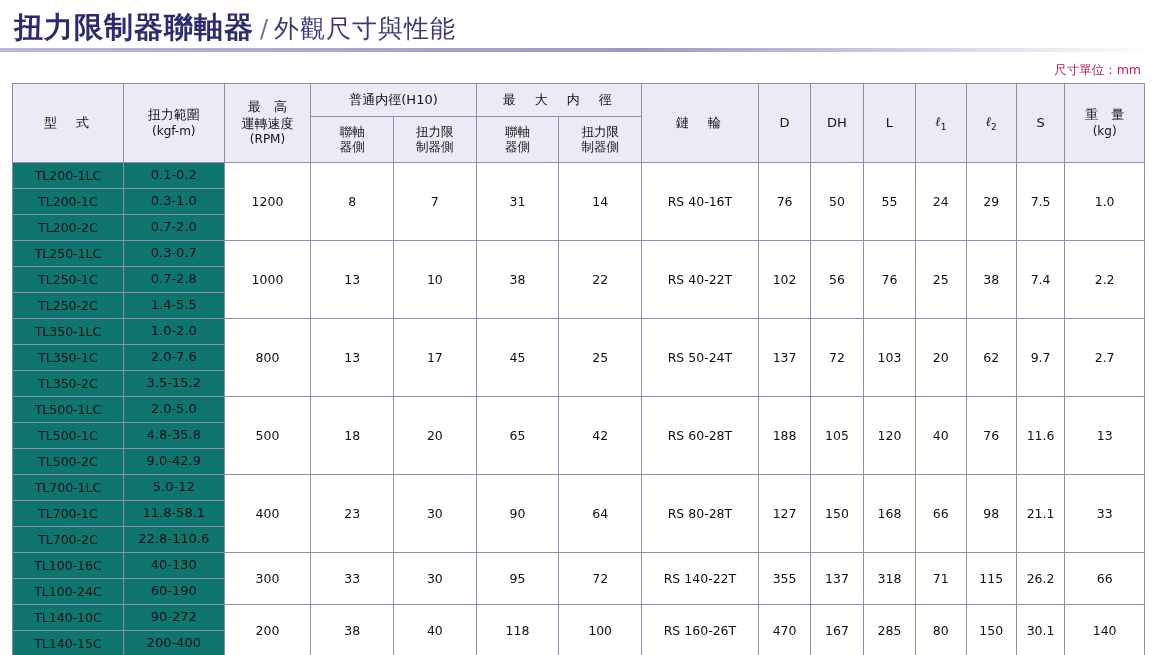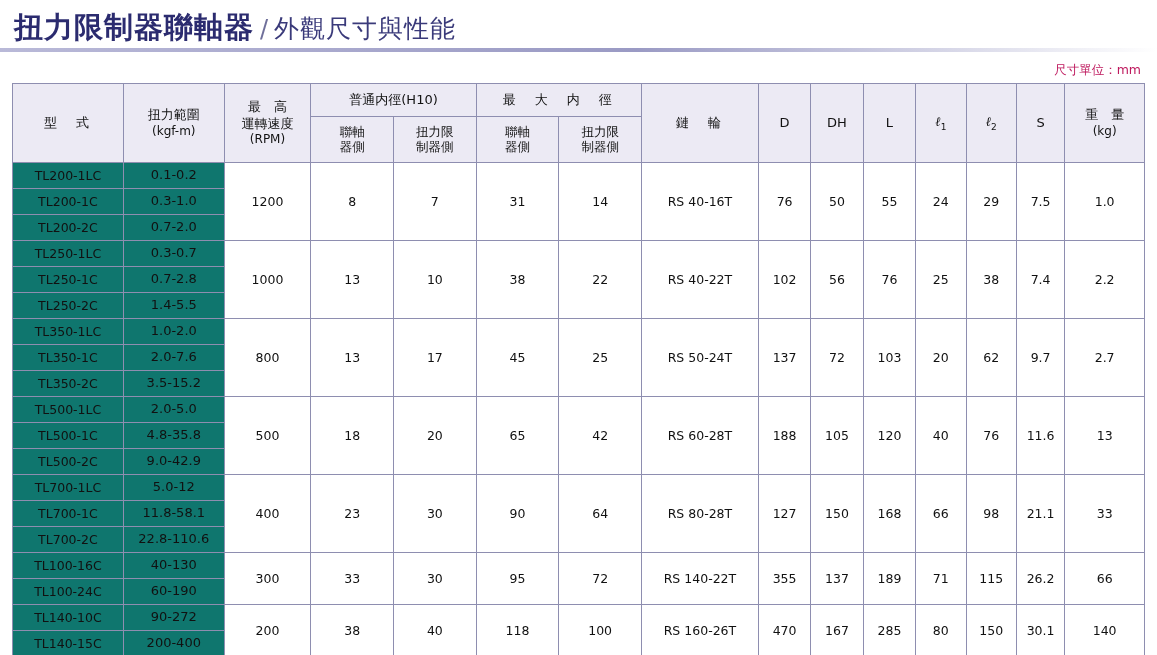--- a/index.html
+++ b/index.html
@@ -309,21 +309,21 @@
             <td class="model">TL100-16C</td>
             <td class="range">40-130</td>
             <td class="val" rowspan="2">300</td>
             <td class="val" rowspan="2">33</td>
             <td class="val" rowspan="2">30</td>
             <td class="val" rowspan="2">95</td>
             <td class="val" rowspan="2">72</td>
             <td class="val" rowspan="2">RS 140-22T</td>
             <td class="val" rowspan="2">355</td>
             <td class="val" rowspan="2">137</td>
-            <td class="val" rowspan="2">189</td>
+            <td class="val" rowspan="2">318</td>
             <td class="val" rowspan="2">71</td>
             <td class="val" rowspan="2">115</td>
             <td class="val" rowspan="2">26.2</td>
             <td class="val" rowspan="2">66</td>
           </tr>
           <tr>
             <td class="model">TL100-24C</td>
             <td class="range">60-190</td>
           </tr>
           <tr class="group-start">

